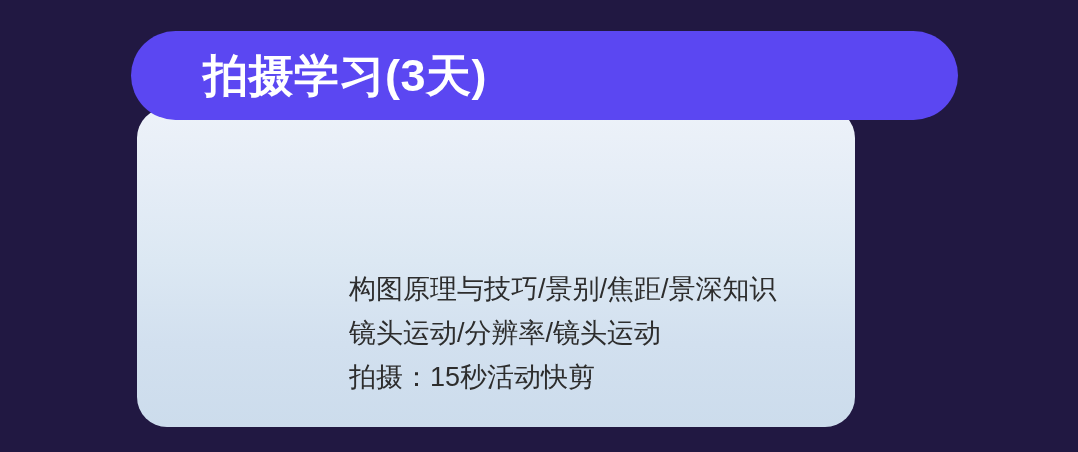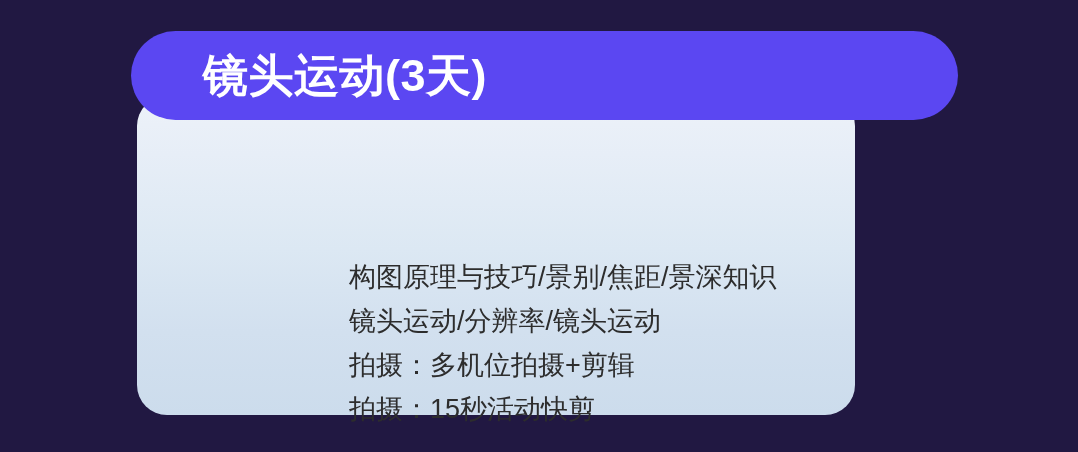--- a/index.html
+++ b/index.html
@@ -21,21 +21,21 @@
     left: 0;
     top: 0;
     width: 1078px;
     height: 452px;
   }
 
   
   .course-card {
     position: absolute;
     left: 137px;
-    top: 96px;
+    top: 108px;
     width: 718px;
     height: 319px;
     border-radius: 30px;
     background: linear-gradient(180deg,
                 #edf2f9 0%,
                 #e7eef7 18%,
                 #dce8f3 48%,
                 #d2e0ef 74%,
                 #ccdcec 100%);
     box-sizing: border-box;
@@ -84,23 +84,22 @@
 </head>
 <body>
 
 <div class="slide-canvas">
 
   <div class="course-card">
 
     <div class="card-body">
       <div class="body-line">构图原理与技巧/景别/焦距/景深知识</div>
       <div class="body-line">镜头运动/分辨率/镜头运动</div>
-      <div class="body-line">拍摄：多机位拍摄+剪辑</div>
       <div class="body-line">拍摄：15秒活动快剪</div>
     </div>
 
   </div>
 
   <div class="card-header">
-    <div class="card-title">镜头运动(3天)</div>
+    <div class="card-title">拍摄学习(3天)</div>
   </div>
 
 </div>
 
 </body></html>

